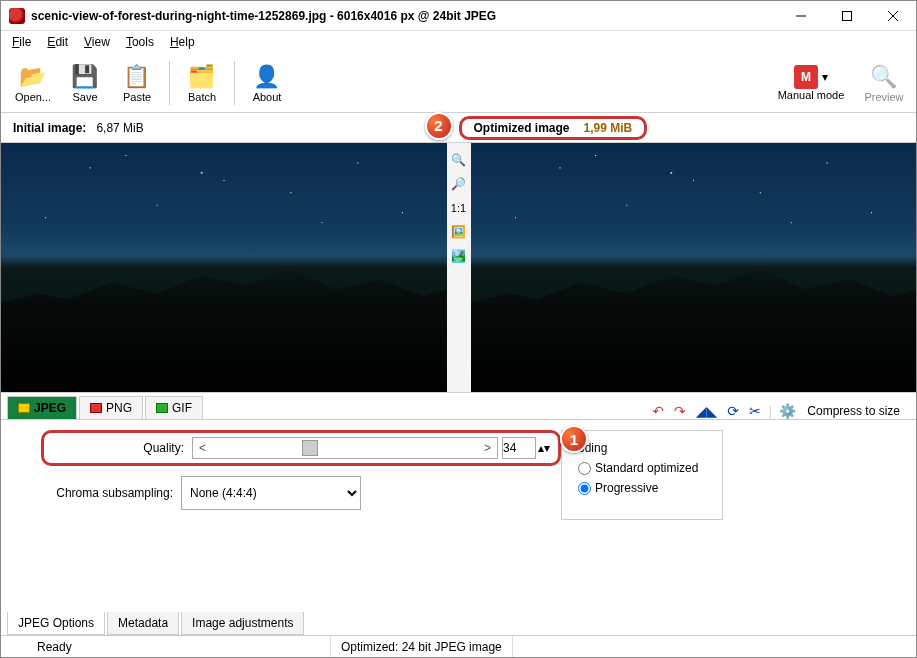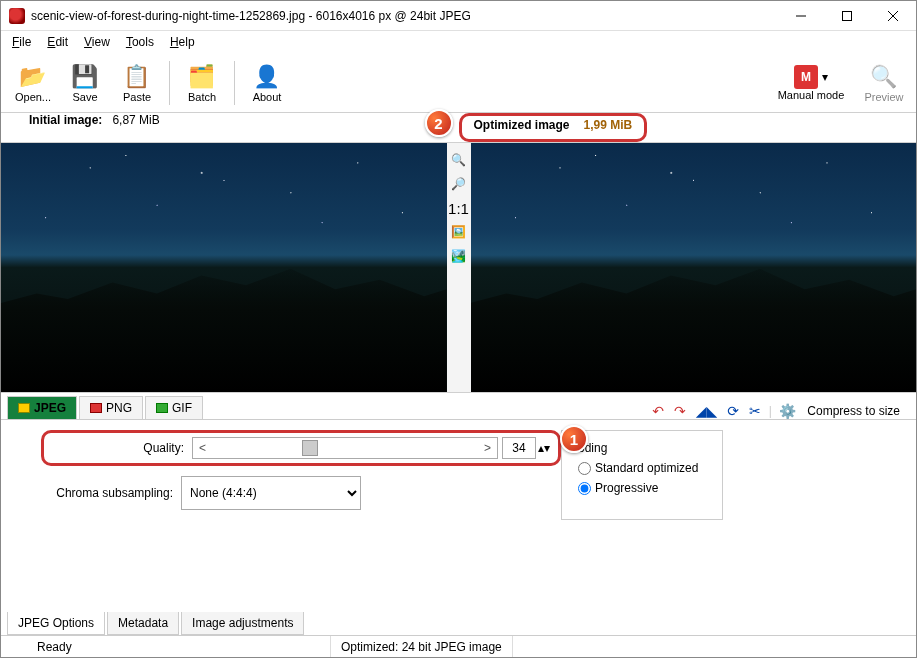--- a/index.html
+++ b/index.html
@@ -1,32 +1,32 @@
 <!DOCTYPE html>
 <html><head>
 <meta charset="utf-8">
 <style>
 * { box-sizing: border-box; margin: 0; padding: 0; font-family: "Segoe UI", Tahoma, sans-serif; font-size: 12px; }
 body { background: #fff; }
 .window { width: 917px; height: 658px; border: 1px solid #888; background: #fff; display: flex; flex-direction: column; }
 .titlebar { height: 30px; display: flex; align-items: center; padding: 0 0 0 8px; border-bottom: 1px solid #e0e0e0; }
 .titlebar .app-icon { width: 16px; height: 16px; background: radial-gradient(circle at 40% 40%, #d33 40%, #800 70%); border-radius: 3px; margin-right: 6px; }
-.titlebar .title { flex: 1; color: #000; }
+.titlebar .title { flex: 1; color: #000; font-weight: bold; }
 .winbtns { display: flex; height: 100%; }
 .winbtn { width: 46px; display: flex; align-items: center; justify-content: center; cursor: pointer; }
 .winbtn svg { width: 10px; height: 10px; }
 .menubar { height: 22px; display: flex; align-items: center; padding: 0 4px; gap: 2px; }
 .menubar span { padding: 2px 7px; cursor: pointer; }
 .menubar span u { text-decoration: underline; }
 .toolbar { height: 60px; display: flex; align-items: center; padding: 4px 8px; gap: 4px; border-bottom: 1px solid #d0d0d0; }
 .tbtn { display: flex; flex-direction: column; align-items: center; justify-content: center; width: 48px; height: 52px; cursor: pointer; border: 1px solid transparent; }
 .tbtn .ic { width: 32px; height: 28px; display: flex; align-items: center; justify-content: center; font-size: 22px; }
 .tbtn .lb { font-size: 11px; }
 .tsep { width: 1px; height: 44px; background: #ccc; margin: 0 4px; }
-.info-bar { height: 30px; display: flex; padding: 0 28px; border-bottom: 1px solid #d0d0d0; }
+.info-bar { height: 30px; display: flex; align-items: center; padding: 0 12px; border-bottom: 1px solid #d0d0d0; }
 .info-bar .left { flex-basis: 50%; }
 .info-bar .right-wrap { position: relative; flex-basis: 50%; display: flex; }
 .opt-box { border: 3px solid #c33; border-radius: 10px; padding: 2px 12px; display: flex; gap: 14px; font-weight: bold; }
 .opt-box .green { color: #a16207; }
 .badge { position: absolute; width: 28px; height: 28px; border-radius: 50%;
   background: radial-gradient(circle at 30% 30%, #ff7a3a, #c32 80%); color: #fff; font-weight: bold;
   display: flex; align-items: center; justify-content: center; font-size: 15px; border: 2px solid #fff;
   box-shadow: 0 1px 3px rgba(0,0,0,.4); z-index: 10; }
 .img-area { display: flex; height: 250px; border-bottom: 1px solid #d0d0d0; position: relative; }
 .img-pane { flex: 1; background: linear-gradient(to bottom, #0a2a4a 0%, #123a5c 35%, #1a4a6a 45%, #0a1a1a 50%, #050a0a 100%); position: relative; overflow: hidden; }
@@ -60,21 +60,21 @@
 .panel { flex: 1; display: flex; flex-direction: column; border-top: 1px solid #ccc; padding: 10px 0 0 0; position: relative; }
 .fields { display: flex; }
 .col-left { padding-left: 40px; width: 560px; }
 .row { display: flex; align-items: center; margin-bottom: 10px; }
 .row label { width: 140px; text-align: right; padding-right: 8px; }
 .slider-wrap { flex: 1; display: flex; align-items: center; border: 3px solid #c33; border-radius: 10px; padding: 4px 8px; position: relative; }
 .slider { flex: 1; height: 22px; border: 1px solid #aaa; display: flex; align-items: center; padding: 0 6px; position: relative; }
 .slider .arrow { cursor: pointer; color: #555; }
 .slider .track { flex: 1; height: 100%; position: relative; margin: 0 6px; }
 .slider .thumb { position: absolute; left: 34%; top: 2px; width: 16px; height: 16px; background: #ccc; border: 1px solid #999; }
-.qval { width: 34px; height: 22px; border: 1px solid #aaa; margin-left: 4px; text-align: center; line-height: 20px; }
+.qval { width: 34px; height: 22px; border: 1px solid #aaa; margin-left: 4px; line-height: 20px; }
 select { height: 34px; border: 1px solid #aaa; padding: 0 4px; background: #fff; width: 180px; }
 .col-right { border: 1px solid #ccc; padding: 10px 24px 10px 16px; }
 .radio-line { display: flex; align-items: center; gap: 4px; margin: 6px 0; }
 .radio-line input { margin: 0; }
 .bottom-tabs { display: flex; gap: 2px; padding-left: 6px; margin-top: auto; align-items: flex-end; }
 .btab { padding: 4px 10px; border: 1px solid #ccc; border-top: none; background: #f4f4f4; cursor: pointer; }
 .btab.active { background: #fff; }
 .statusbar { height: 22px; border-top: 1px solid #ccc; display: flex; align-items: center; }
 .statusbar .cell { padding: 0 10px; border-right: 1px solid #ddd; height: 100%; display: flex; align-items: center; }
 .statusbar .cell:first-child { width: 330px; padding-left: 36px; }
@@ -164,21 +164,21 @@
         <span class="green">1,99 MiB</span>
       </div>
     </div>
   </div>
 
   <div class="img-area">
     <div class="img-pane"></div>
     <div class="center-tools">
       <div class="ct">🔍</div>
       <div class="ct">🔎</div>
-      <div class="ct" style="font-size:15px">1:1</div>
+      <div class="ct" style="font-size:11px">1:1</div>
       <div class="ct">🖼️</div>
       <div class="ct">🏞️</div>
     </div>
     <div class="img-pane"></div>
   </div>
 
   <div class="tabs">
     <div class="tab active">
       <span class="mini-icon" style="background:#fc0;border:1px solid #880"></span>
       <span>JPEG</span>

